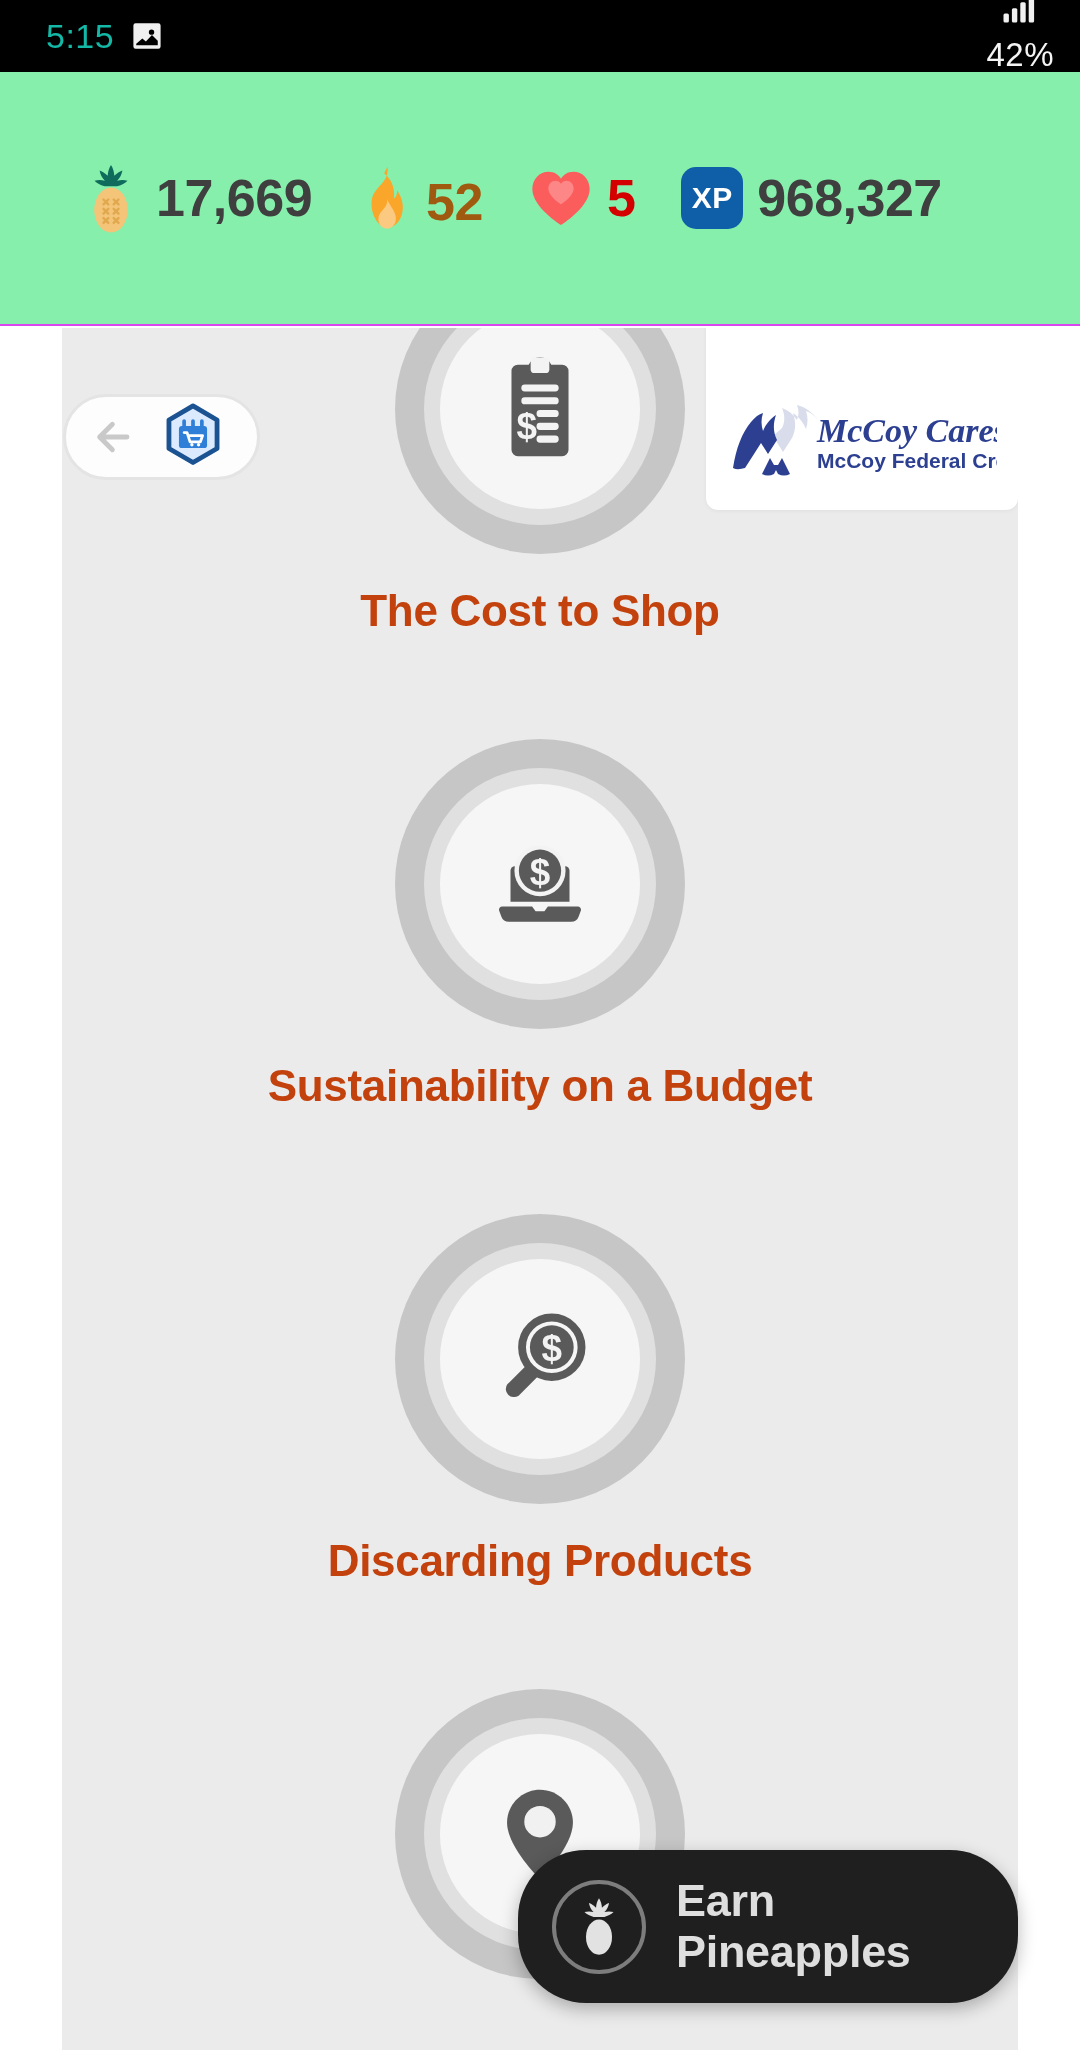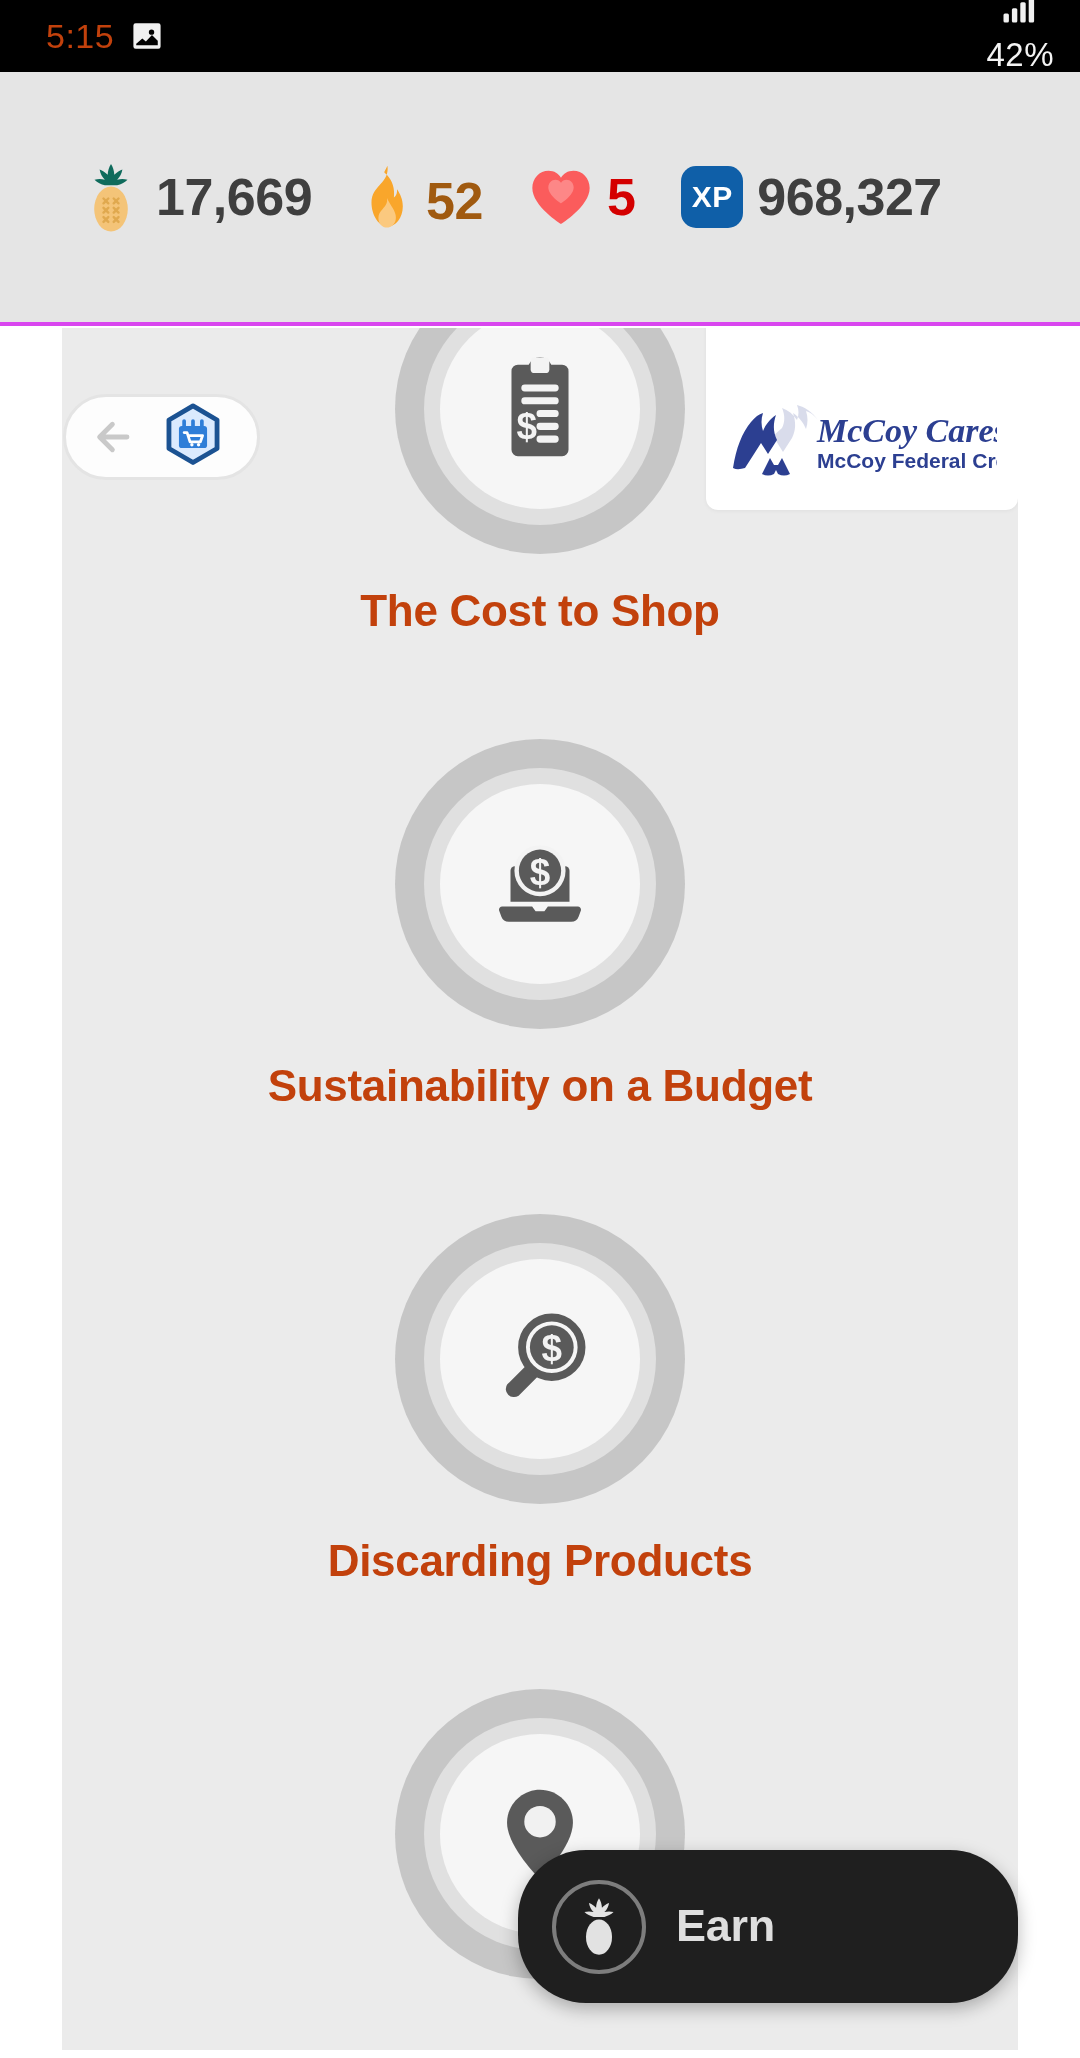--- a/index.html
+++ b/index.html
@@ -20,32 +20,32 @@
   
   .statusbar {
     position:absolute; top:0; left:0;
     width:1080px; height:72px;
     background:#000000;
     display:flex; align-items:center;
     padding:0 26px 0 46px;
     color:#f2f2f2;
   }
   .sb-left { display:flex; align-items:center; gap:16px; }
-  .sb-clock { font-size:34px; font-weight:400; letter-spacing:0.5px; color:#c2410c; }
+  .sb-clock { font-size:34px; font-weight:400; letter-spacing:0.5px; color:#14b8a6; }
   .sb-right { margin-left:auto; display:flex; align-items:center; gap:12px;flex-direction:column; }
   .sb-battery-text { font-size:33px; font-weight:400; color:#f4f4f4; letter-spacing:0.5px; }
 
   .icon-svg { display:block; }
 
   
   .stats-header {
     position:absolute; top:72px; left:0;
     width:1080px; height:254px;
-    background:#e5e5e5;
-    border-bottom:4px solid #d946ef;
+    background:#86efac;
+    border-bottom:2px solid #d946ef;
     display:flex; align-items:center;
     justify-content:flex-start;
     padding-left:80px;
   }
   .stat {
     display:flex; align-items:center;
     gap:14px;
     margin-right:46px;
   }
   .stat-value {
@@ -384,16 +384,17 @@
 
   <div class="earn-fab">
     <div class="earn-fab-circle">
       <svg class="icon-svg" width="54" height="62" viewBox="0 0 34 40">
         <path fill="#e2e2e2" d="M17 1.5c1.2 1.9 1.8 3.9 1.9 6.1 1.3-1.5 2.8-2.5 4.6-3.1-.4 2.3-1.4 4.3-3 5.9 2-.5 3.9-.5 5.9 0-1.7 1.6-3.7 2.6-5.9 3.1h-7c-2.2-.5-4.2-1.5-5.9-3.1 2-.5 3.9-.5 5.9 0-1.6-1.6-2.6-3.6-3-5.9 1.8.6 3.3 1.6 4.6 3.1.1-2.2.7-4.2 1.9-6.1z"></path>
         <ellipse fill="#e2e2e2" cx="17" cy="26.5" rx="8.4" ry="11.4"></ellipse>
       </svg>
     </div>
     <div class="earn-fab-label">
       <span>Earn</span>
+      <span>Pineapples</span>
     </div>
   </div>
 
 </div>
 
 </body></html>

